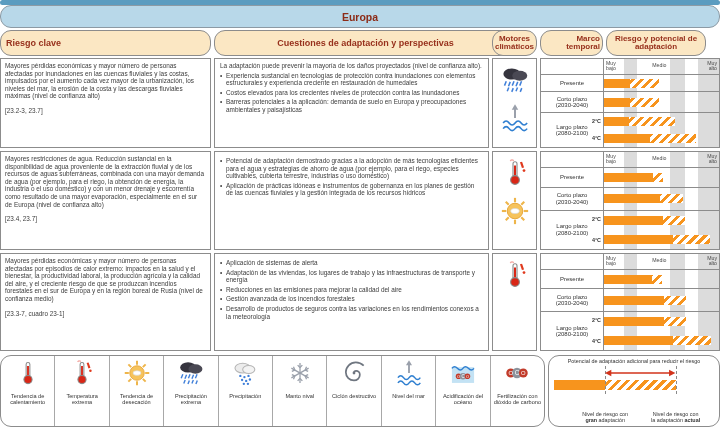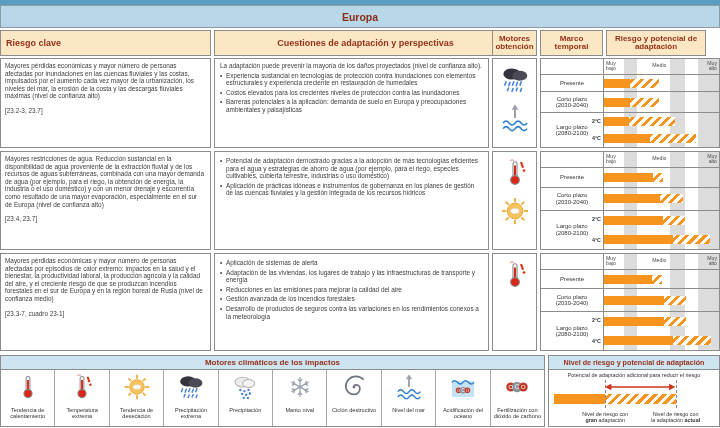--- a/index.html
+++ b/index.html
@@ -1,35 +1,35 @@
 <!DOCTYPE html>
 <html><head>
 <meta charset="utf-8">
 <style>
   html,body{margin:0;padding:0;}
   body{
     width:720px;height:428px;position:relative;background:#fff;
     font-family:"Liberation Sans", sans-serif;color:#3c3c3c;
     -webkit-font-smoothing:antialiased;overflow:hidden;
   }
-  .abs{position:absolute;}
+  .abs{position:absolute;border-radius:11px;}
   
   #top-strip{left:0;top:0;width:720px;height:5px;background:#5b9cc0;}
   #europa-band{left:0;top:5px;width:720px;height:23px;background:#b8d8e9;
     border:1px solid #8c9aa4;box-sizing:border-box;
     display:flex;align-items:center;justify-content:center;}
   #europa-band .title{font-size:10.5px;font-weight:bold;color:#8c2b17;}
   
   .hcell{top:30px;height:26px;background:#fbe7c3;border:1px solid #8c8c8c;box-sizing:border-box;
     color:#97301c;font-weight:bold;display:flex;align-items:center;justify-content:center;
     text-align:center;font-size:8px;line-height:8.5px;padding:12px 2px;}
   #h-riesgo{left:0;width:211px;justify-content:flex-start;padding-left:5px;font-size:9px;}
   #h-cuestiones{left:214px;width:303px;font-size:9px;}
   #h-motores{left:492px;width:45px;}
-  #h-marco{left:540px;width:63px;}
+  #h-marco{left:540px;width:63px;text-align:right;}
   #h-riesgopot{left:606px;width:100px;}
   
   .risk-row{left:0;width:720px;display:flex;gap:3px;}
   #row-0{top:58px;height:90px;}
   #row-1{top:151px;height:99px;}
   #row-2{top:253px;height:98px;}
   .cell{border:1px solid #8c8c8c;box-sizing:border-box;background:#fff;overflow:hidden;}
   .risk-cell{width:211px;padding:3px 4px;font-size:6.4px;line-height:7.6px;}
   .risk-ref{margin-top:7px;}
   .adapt-cell{width:275px;padding:3px 5px;font-size:6.4px;line-height:7.6px;}
@@ -89,21 +89,21 @@
 <body>
 
 <div class="abs" id="top-strip"></div>
 
 <div class="abs" id="europa-band">
   <span class="title">Europa</span>
 </div>
 
 <div class="abs hcell" id="h-riesgo">Riesgo clave</div>
 <div class="abs hcell" id="h-cuestiones">Cuestiones de adaptación y perspectivas</div>
-<div class="abs hcell" id="h-motores">Motores obtención</div>
+<div class="abs hcell" id="h-motores">Motores climáticos</div>
 <div class="abs hcell" id="h-marco">Marco temporal</div>
 <div class="abs hcell" id="h-riesgopot">Riesgo y potencial de adaptación</div>
 
 <div class="abs risk-row" id="row-0">
     <div class="cell risk-cell">
       <div>Mayores pérdidas económicas y mayor número de personas afectadas por inundaciones en las cuencas fluviales y las costas, impulsados por el aumento cada vez mayor de la urbanización, los niveles del mar, la erosión de la costa y las descargas fluviales máximas (nivel de confianza alto)</div>
       <div class="risk-ref">[23.2-3, 23.7]</div>
     </div>
     <div class="cell adapt-cell">
       <div class="adapt-intro">La adaptación puede prevenir la mayoría de los daños proyectados (nivel de confianza alto).</div>
@@ -338,21 +338,20 @@
           <div class="bar">
             <div class="bar-hatch" style="width:93%"></div>
             <div class="bar-solid" style="width:60%"></div>
           </div>
         </div>
       </div>
     </div>
   </div>
 
 <div class="abs" id="drivers-legend">
-  <div class="legend-head">Motores climáticos de los impactos</div>
   <div id="drivers-items">
       <div class="dl-item">
         <span><svg width="28" height="28" viewBox="0 0 24 24">
             <rect x="10.4" y="3" width="3.2" height="13" rx="1.6" fill="#fff" stroke="#8a8a8a" stroke-width="0.9"></rect>
             <rect x="11.2" y="6" width="1.6" height="10.5" fill="#d92616"></rect>
             <circle cx="12" cy="17.6" r="3.5" fill="#d92616" stroke="#8a8a8a" stroke-width="0.9"></circle>
           </svg></span>
         <div class="dl-label">Tendencia de calentamiento</div>
       </div>
       <div class="dl-item">
@@ -477,21 +476,20 @@
             <text x="6.6" y="13.8" font-size="5" fill="#fff" text-anchor="middle" font-family="Liberation Sans, sans-serif">O</text>
             <text x="12" y="14" font-size="5.6" fill="#fff" text-anchor="middle" font-family="Liberation Sans, sans-serif">C</text>
             <text x="17.4" y="13.8" font-size="5" fill="#fff" text-anchor="middle" font-family="Liberation Sans, sans-serif">O</text>
           </svg></span>
         <div class="dl-label">Fertilización con dióxido de carbono</div>
       </div>
     </div>
 </div>
 
 <div class="abs" id="risk-legend">
-  <div class="legend-head">Nivel de riesgo y potencial de adaptación</div>
   <div id="rl-body">
     <div id="rl-subtitle">Potencial de adaptación adicional para reducir el riesgo</div>
     <div id="rl-graphic">
       <div id="rl-bar" class="bar">
         <div class="bar-hatch" id="rl-hatch" style="width: 76%;"></div>
         <div class="bar-solid" id="rl-solid" style="width: 32%;"></div>
       </div>
       <div class="rl-dash" id="rl-dash-left" style="left: 32%;"></div>
       <div class="rl-dash" id="rl-dash-right" style="left: 76%;"></div>
       <svg id="rl-arrow" viewBox="0 0 100 10" preserveAspectRatio="none" style="left: 32%; width: 44%;">

